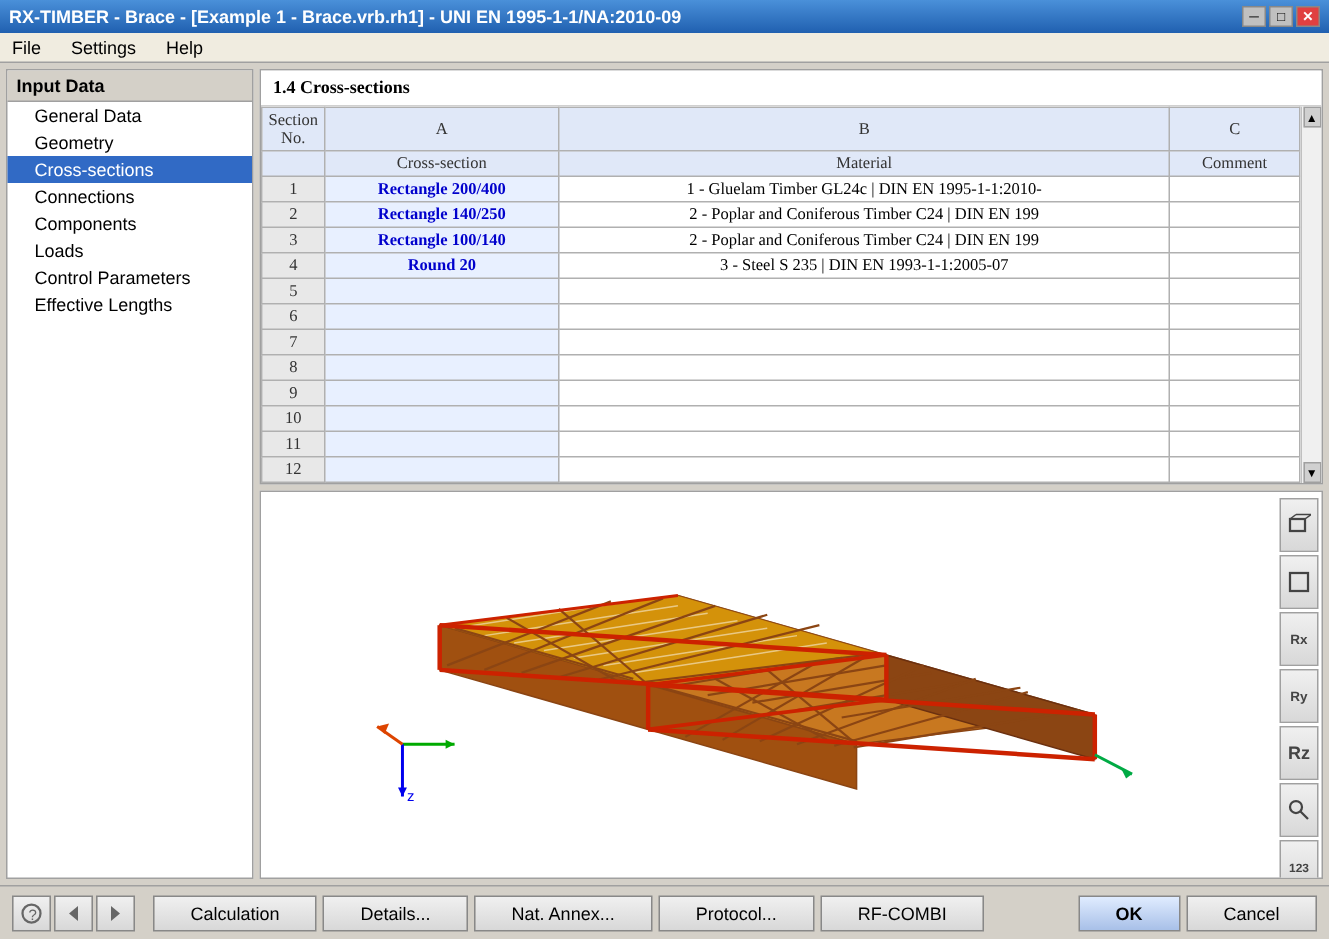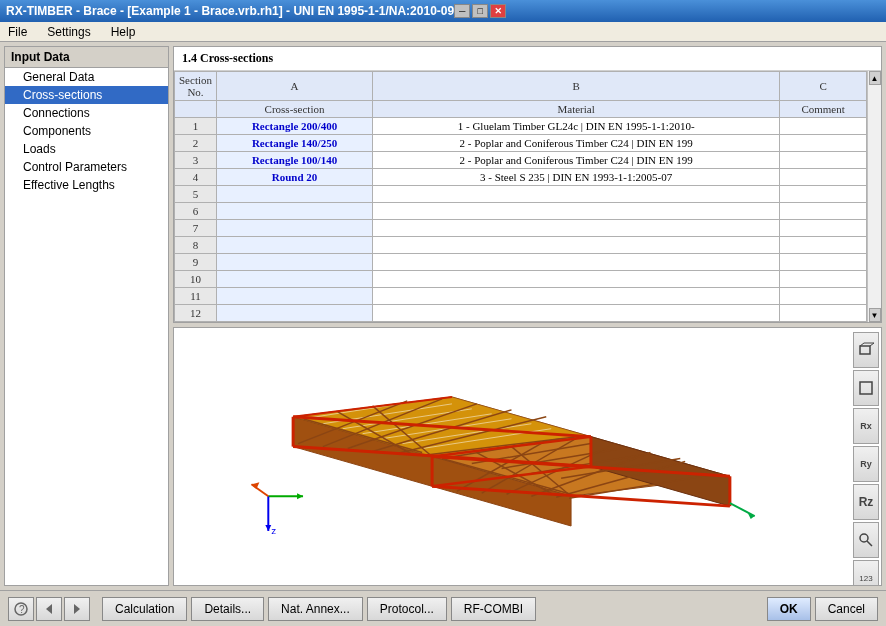--- a/index.html
+++ b/index.html
@@ -12,21 +12,21 @@
       overflow: hidden;
     }
 
     
     #title-bar {
       background: linear-gradient(to bottom, #4a90d9, #2060b0);
       color: white;
       height: 22px;
       display: flex;
       align-items: center;
-      justify-content: flex-start;
+      justify-content: space-between;
       padding: 0 6px;
       font-size: 12px;
       font-weight: bold;
     }
     #title-bar-controls {
       display: flex;
       gap: 2px;
     }
     .title-btn {
       width: 16px;
@@ -172,21 +172,21 @@
       height: 36px;
       background: #d4d0c8;
       border-top: 1px solid #a0a0a0;
       display: flex;
       align-items: center;
       padding: 0 8px;
       gap: 4px;
     }
     .bottom-btn {
       height: 24px;
-      padding: 0 12px;
+      padding: 0 24px;
       background: linear-gradient(to bottom, #f0f0f0, #d8d8d8);
       border: 1px solid #888;
       cursor: pointer;
       font-size: 12px;
     }
     .bottom-btn.ok {
       background: linear-gradient(to bottom, #e0ecff, #a8c0e8);
       font-weight: bold;
     }
     .icon-btn {
@@ -225,20 +225,21 @@
   <span class="menu-item">File</span>
   <span class="menu-item">Settings</span>
   <span class="menu-item">Help</span>
 </div>
 
 <div id="main-layout">
 
   <div id="sidebar">
     <div class="sidebar-header">Input Data</div>
     <div class="sidebar-item level1">General Data</div>
+    <div class="sidebar-item level1">Geometry</div>
     <div class="sidebar-item level1 active">Cross-sections</div>
     <div class="sidebar-item level1">Connections</div>
     <div class="sidebar-item level1">Components</div>
     <div class="sidebar-item level1">Loads</div>
     <div class="sidebar-item level1">Control Parameters</div>
     <div class="sidebar-item level1">Effective Lengths</div>
   </div>
 
   <div id="right-panel">
 
@@ -442,21 +443,21 @@
         </div>
         <div class="view-btn" title="Rotate X" style="font-size:9px; font-weight:bold; color:#444;">Rx</div>
         <div class="view-btn" title="Rotate Y" style="font-size:9px; font-weight:bold; color:#444;">Ry</div>
         <div class="view-btn" title="Rotate Z" style="font-size:12px; font-weight:bold; color:#444;">Rz</div>
         <div class="view-btn" title="Zoom">
           <svg width="14" height="14" viewBox="0 0 14 14">
               <circle cx="5" cy="5" r="4" fill="none" stroke="#444" stroke-width="1.5"></circle>
               <line x1="8" y1="8" x2="13" y2="13" stroke="#444" stroke-width="1.5"></line>
             </svg>
         </div>
-        <div class="view-btn" title="Numbers" style="font-size:8px; font-weight:normal; color:#444;">123</div>
+        <div class="view-btn" title="Numbers" style="font-size:8px; font-weight:bold; color:#444;">123</div>
       </div>
     </div>
 
   </div>
 </div>
 
 <div id="bottom-bar">
   <div id="btn-row-left">
     <div class="icon-btn" title="Help">
       <svg width="14" height="14" viewBox="0 0 14 14">

